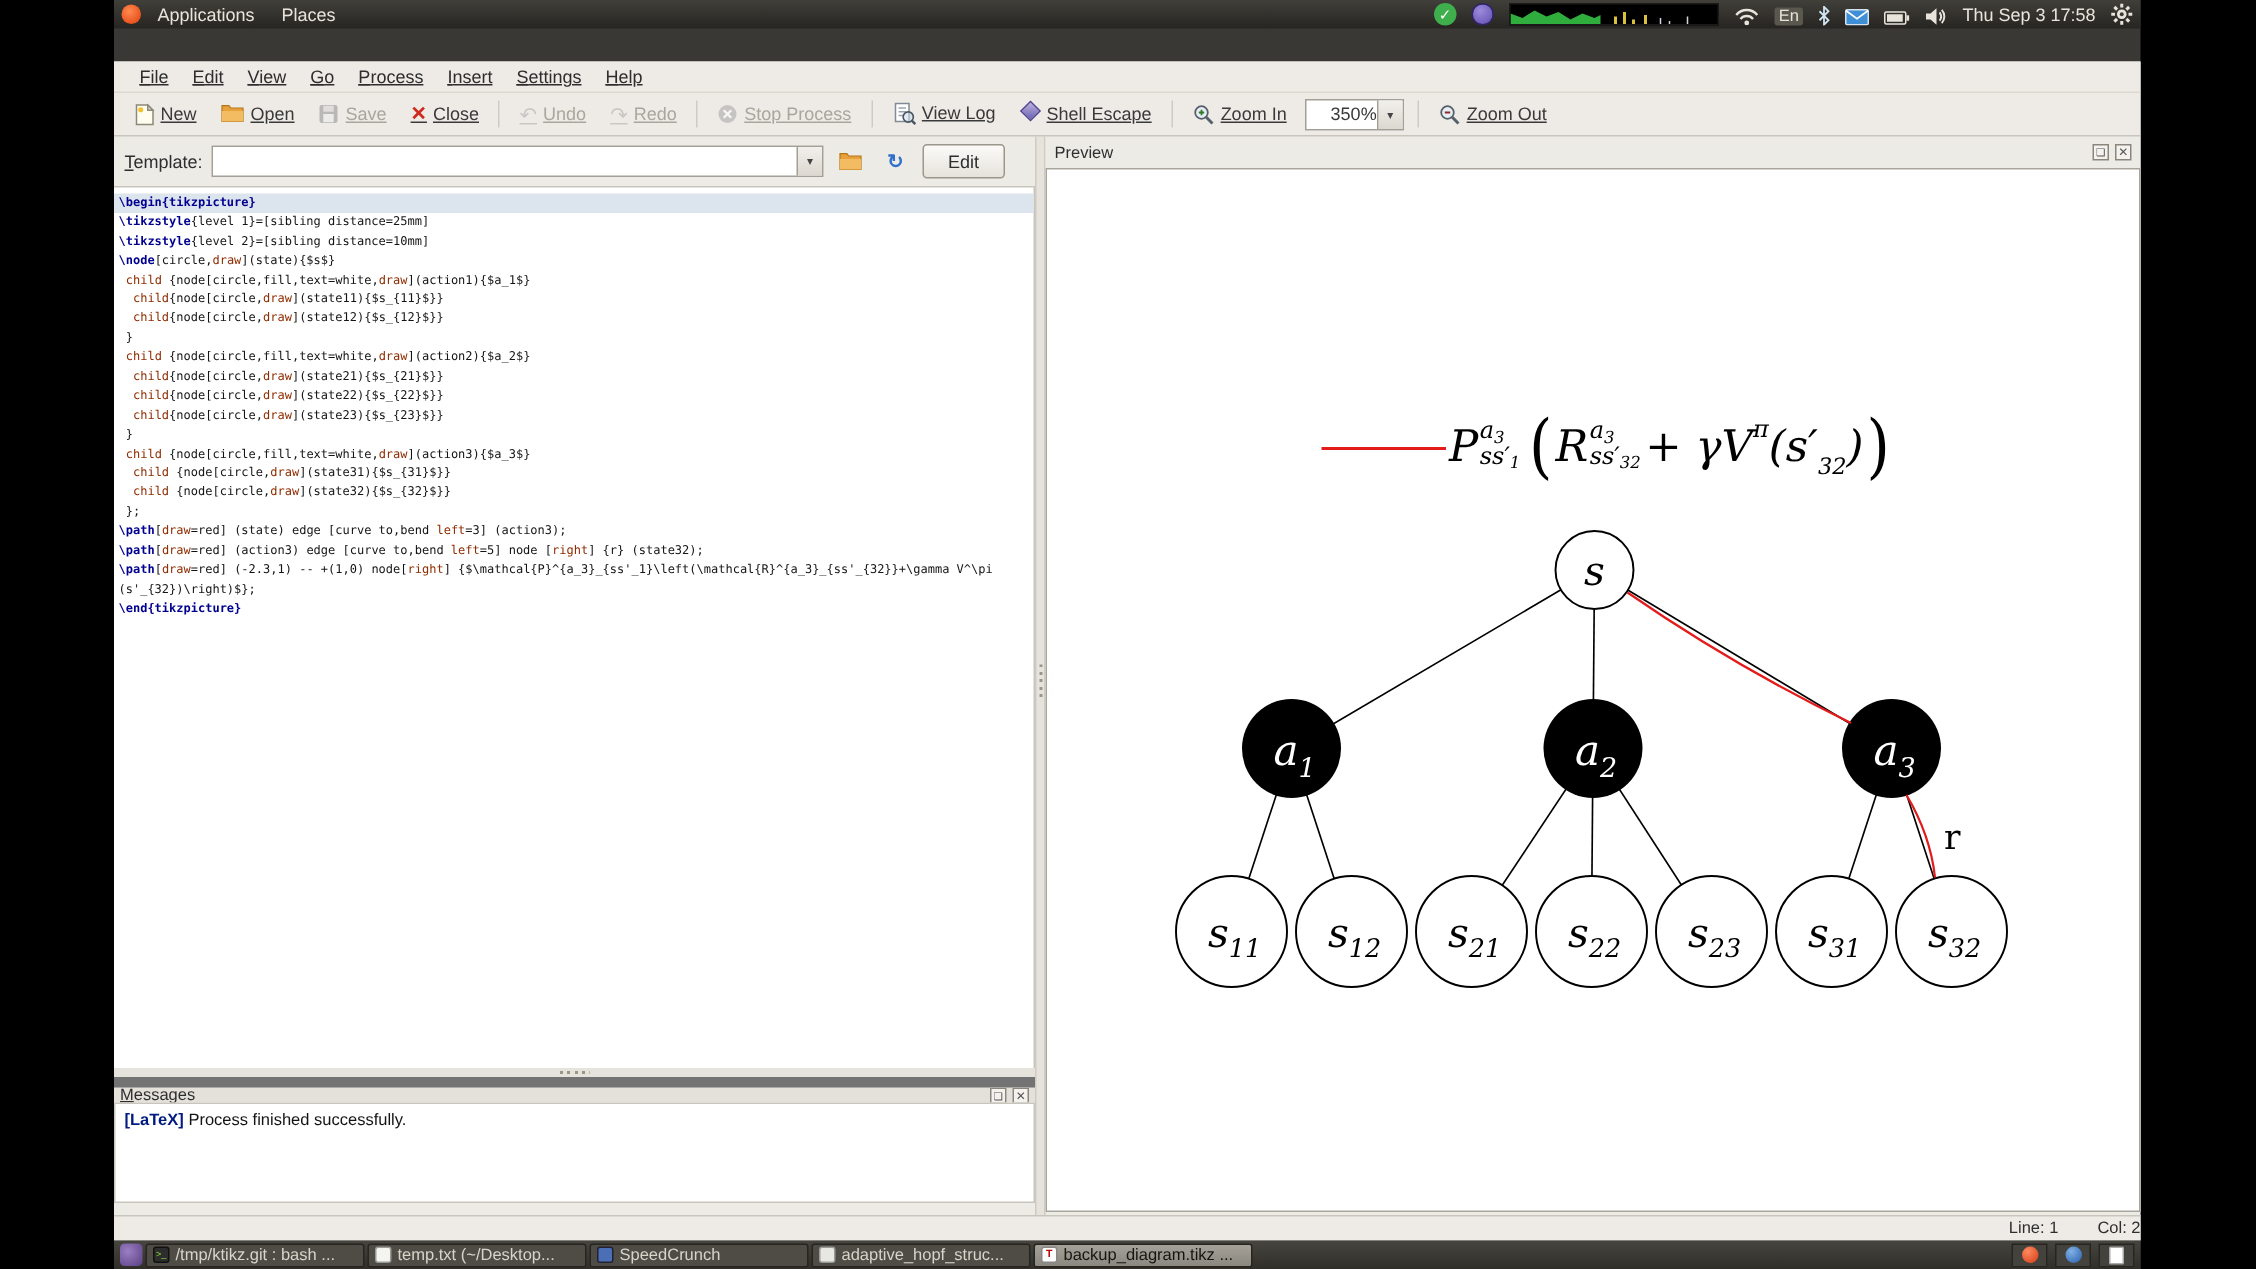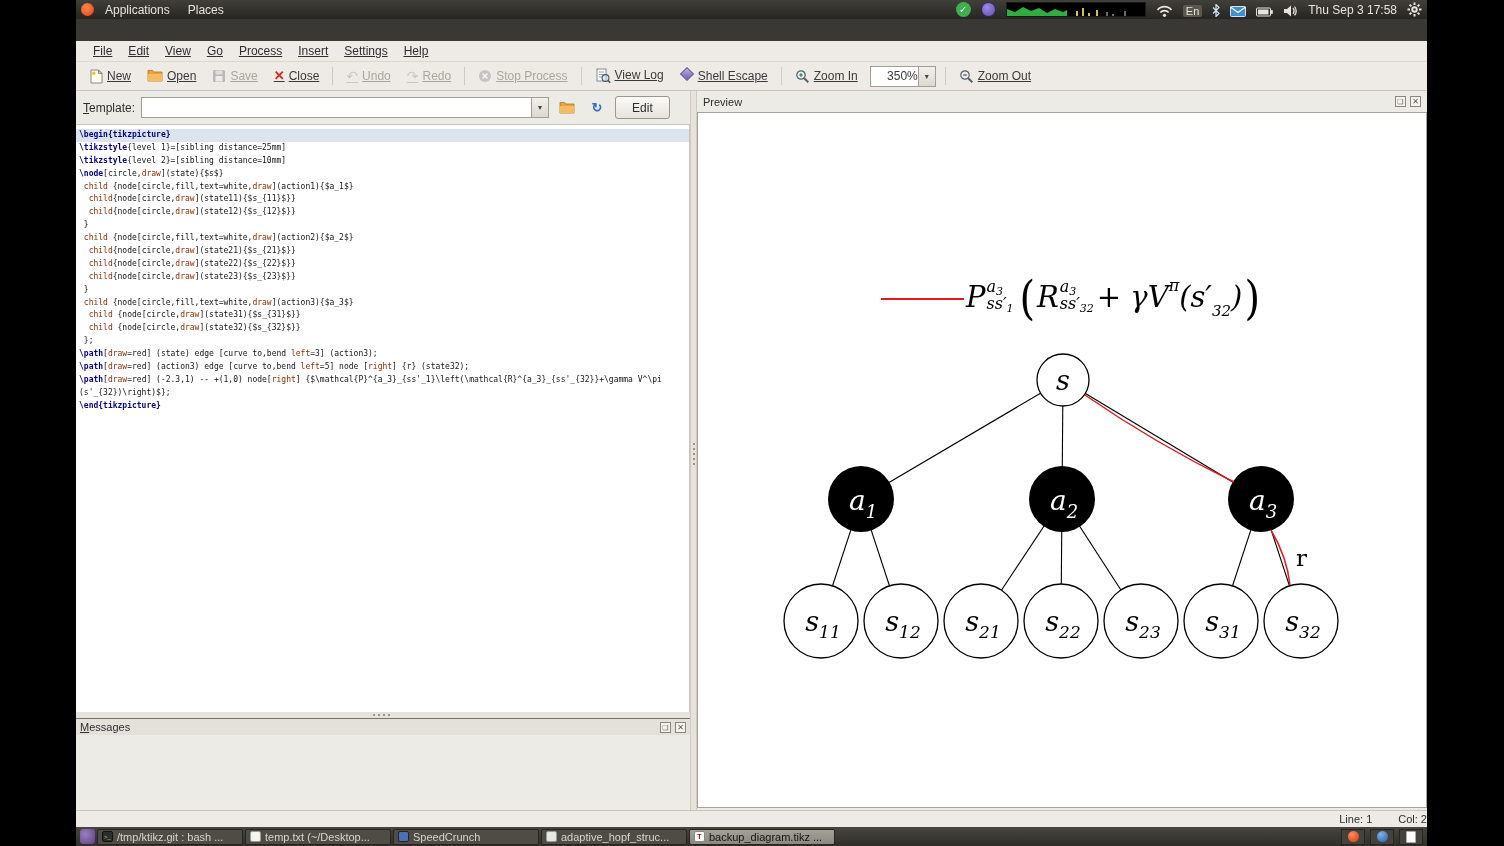--- a/index.html
+++ b/index.html
@@ -90,21 +90,21 @@
   .hsplit { position:absolute; left:0; top:712px; width:614px; height:6px; background:#e6e3dd; }
   .hsplit .grip { position:absolute; left:297px; top:2px; width:20px; height:2px;
                   background:repeating-linear-gradient(90deg,#9a968c 0 2px,transparent 2px 5px); }
   .vsplit { position:absolute; left:614px; top:91px; width:7px; height:719px; background:#e6e3dd;
             border-left:1px solid #cfcbc3; border-right:1px solid #cfcbc3; }
   .vsplit .grip { position:absolute; left:2px; top:352px; width:2px; height:22px;
                   background:repeating-linear-gradient(#9a968c 0 2px,transparent 2px 5px); }
 
   
   .messages-header { position:absolute; left:0; top:718px; width:614px; height:17px; background:#e4e1db;
-                     border-top:1px solid #737373; display:flex; align-items:center; padding:0 4px;
+                     border-top:7px solid #737373; display:flex; align-items:center; padding:0 4px;
                      font-size:11px; color:#2e2e2e; }
   .mh-icons { margin-left:auto; display:flex; gap:4px; }
   .mini-win { width:11px; height:11px; border:1px solid #8a867e; background:#f4f2ee;
               font-size:8px; line-height:9px; text-align:center; color:#555; }
   .mini-detach::before { content:"❏"; font-size:7px; }
   .mini-close::before { content:"✕"; }
   .messages-body { position:absolute; left:0; top:735px; width:614px; height:67px; background:#fff;
                    border:1px solid #c9c5bd; font-size:11px; color:#141414; padding:5px 6px; }
   .log-tag { font-weight:bold; color:#001a80; }
 
@@ -375,20 +375,23 @@
   <div class="vsplit">
       <span class="grip"></span>
     </div>
 
   <div class="messages-header">
     <span class="u-first" style="display:inline-block">Messages</span>
     <span class="mh-icons">
       <span class="mini-win mini-detach"></span>
       <span class="mini-win mini-close"></span>
     </span>
+  </div>
+  <div class="messages-body">
+    <span><span class="log-tag">[LaTeX]</span><span> Process finished successfully.</span></span>
   </div>
 
   <div class="preview-header">
     <span>Preview</span>
     <span class="mh-icons">
       <span class="mini-win mini-detach"></span>
       <span class="mini-win mini-close"></span>
     </span>
   </div>
   <div class="preview-canvas">

